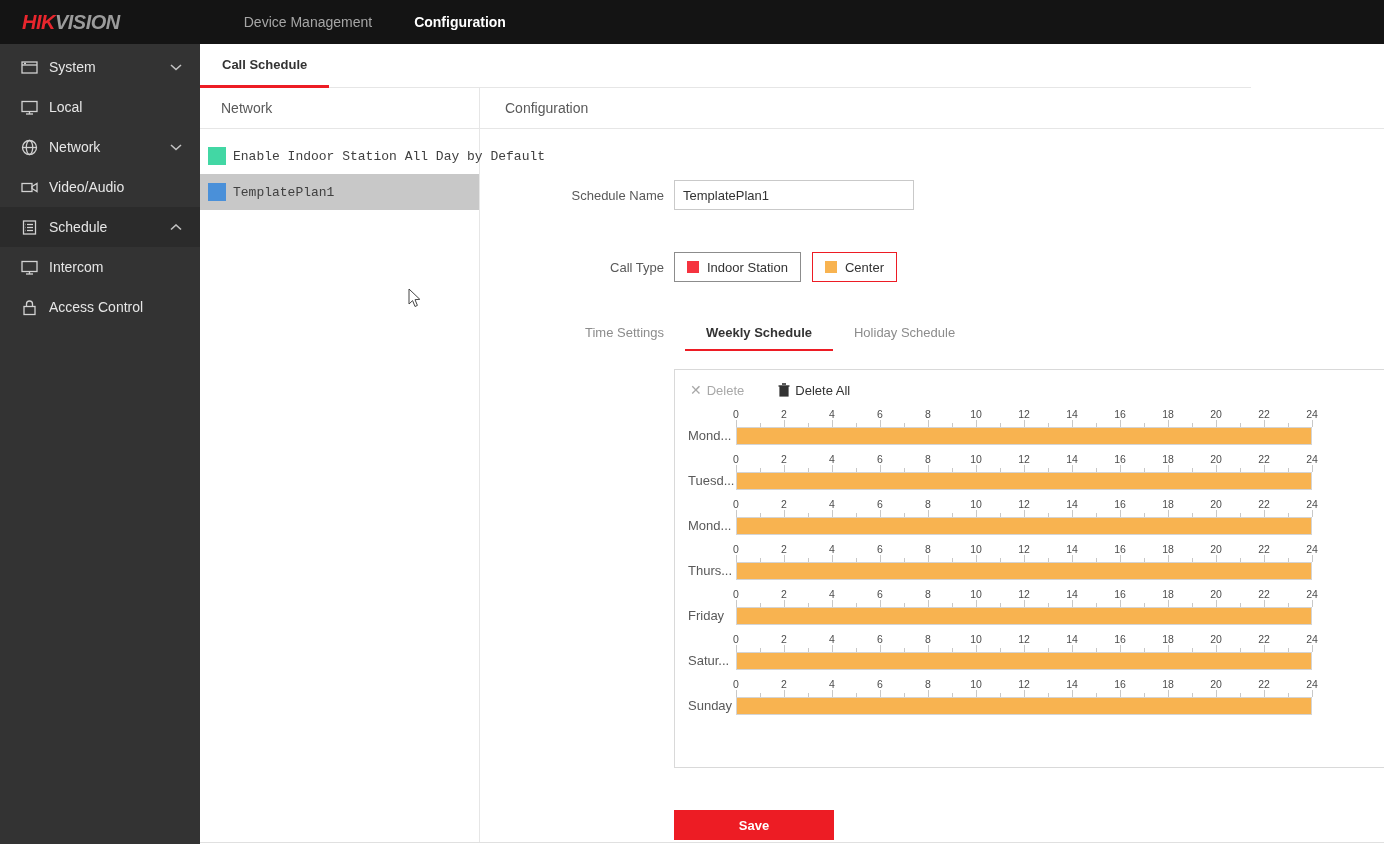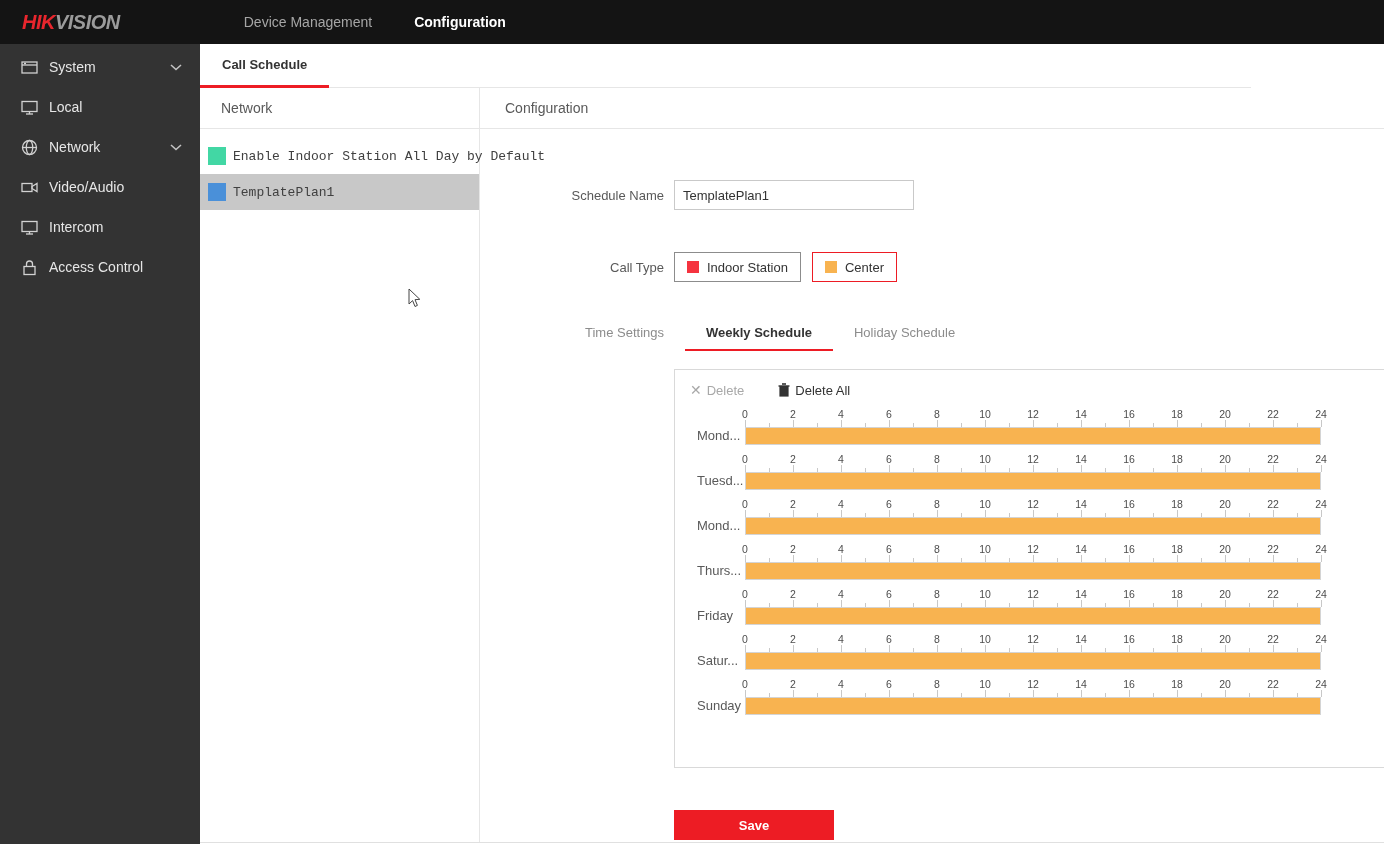--- a/index.html
+++ b/index.html
@@ -80,21 +80,21 @@
                   border:1px solid #d9d9d9; background:#fff; }
   .wk-toolbar { display:flex; align-items:center; padding:9px 0 0 15px; height:31px; }
   .wk-btn { display:flex; align-items:center; font-size:13px; cursor:pointer; }
   .wk-btn .x-glyph { font-size:14px; color:#a8a8a8; margin-right:5px; }
   .wk-btn.delete { color:#a8a8a8; }
   .wk-btn.delete-all { color:#333; margin-left:34px; }
   .wk-btn .trash { margin-right:5px; display:flex; }
 
   .wk-rows { padding-top:7px; }
   .day-row { height:37px; margin-bottom:8px; display:flex; }
-  .day-label { width:48px; margin-left:22px; font-size:13px; color:#595959;
+  .day-label { width:48px; margin-left:13px; font-size:13px; color:#595959;
                align-self:flex-end; padding-bottom:2px; white-space:nowrap; }
   .timeline { position:relative; width:578px; height:37px; cursor:crosshair; }
   .tl-num { position:absolute; top:0; transform:translateX(-50%); font-size:10.5px;
             color:#4d4d4d; }
   .tl-tick { position:absolute; width:1px; background:#c8c8c8; }
   .tl-tick.major { top:12px; height:7px; }
   .tl-tick.minor { top:15px; height:4px; }
   .tl-bar { position:absolute; top:19px; height:18px; border:1px solid #d4d4d4;
             cursor:pointer; }
 
@@ -164,20 +164,39 @@
     </span>
   </div>
   <div class="sb-item">
     <span class="sb-icon">
       <svg class="ic" width="17" height="17" viewBox="0 0 17 17">
           <rect x="1" y="4.5" width="10" height="8"></rect>
           <polygon points="11,7.5 16,4.5 16,12.5 11,9.5"></polygon>
         </svg>
     </span>
     <span class="sb-label">Video/Audio</span>
+  </div>
+  <div class="sb-item group-open">
+    <span class="sb-icon">
+      <svg class="ic" width="17" height="17" viewBox="0 0 17 17">
+          <rect x="2.5" y="2" width="12" height="13"></rect>
+          <line x1="6" y1="5.5" x2="12" y2="5.5"></line>
+          <line x1="6" y1="8.5" x2="12" y2="8.5"></line>
+          <line x1="6" y1="11.5" x2="12" y2="11.5"></line>
+          <line x1="4.6" y1="5.5" x2="5" y2="5.5"></line>
+          <line x1="4.6" y1="8.5" x2="5" y2="8.5"></line>
+          <line x1="4.6" y1="11.5" x2="5" y2="11.5"></line>
+        </svg>
+    </span>
+    <span class="sb-label">Schedule</span>
+    <span class="sb-chevron">
+      <svg class="chev" width="12" height="7" viewBox="0 0 12 7">
+          <path d="M1 5.5 L6 1 L11 5.5"></path>
+        </svg>
+    </span>
   </div>
   <div class="sb-item">
     <span class="sb-icon">
       <svg class="ic" width="17" height="17" viewBox="0 0 17 17">
           <rect x="1" y="2.5" width="15" height="10"></rect>
           <line x1="8.5" y1="12.5" x2="8.5" y2="15"></line>
           <line x1="5" y1="15" x2="12" y2="15"></line>
         </svg>
     </span>
     <span class="sb-label">Intercom</span>

